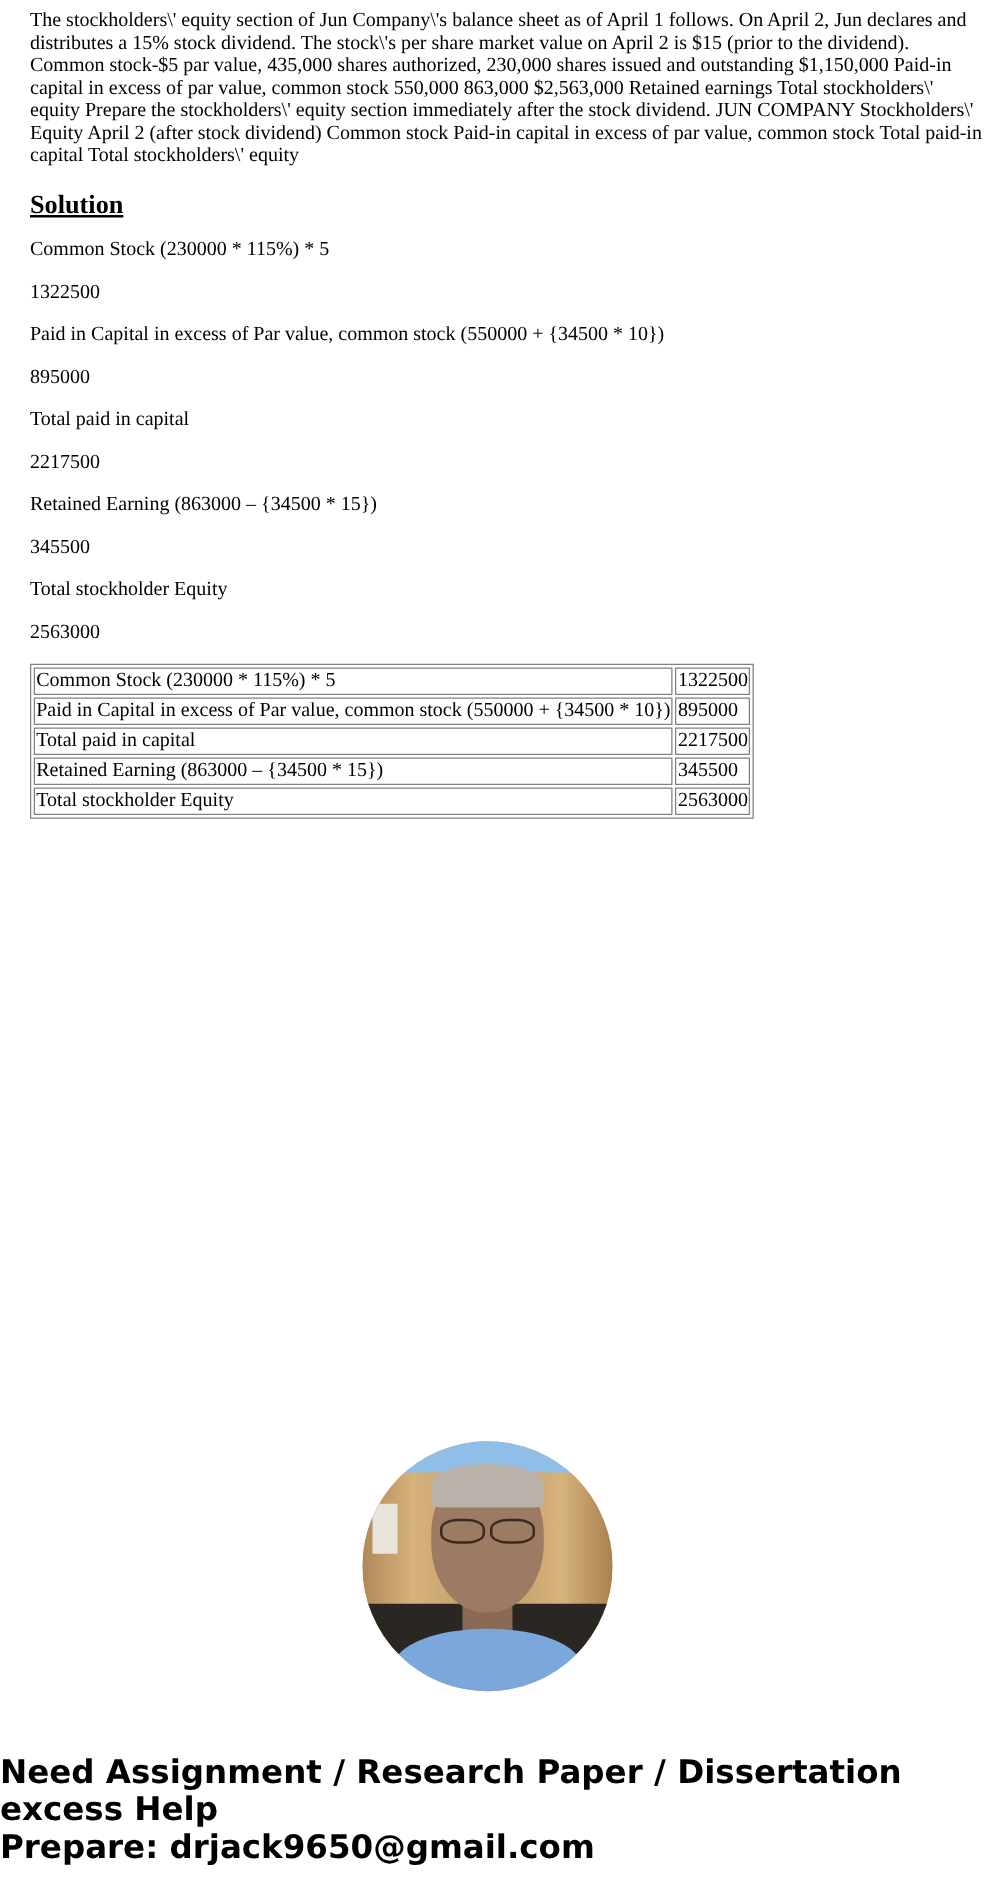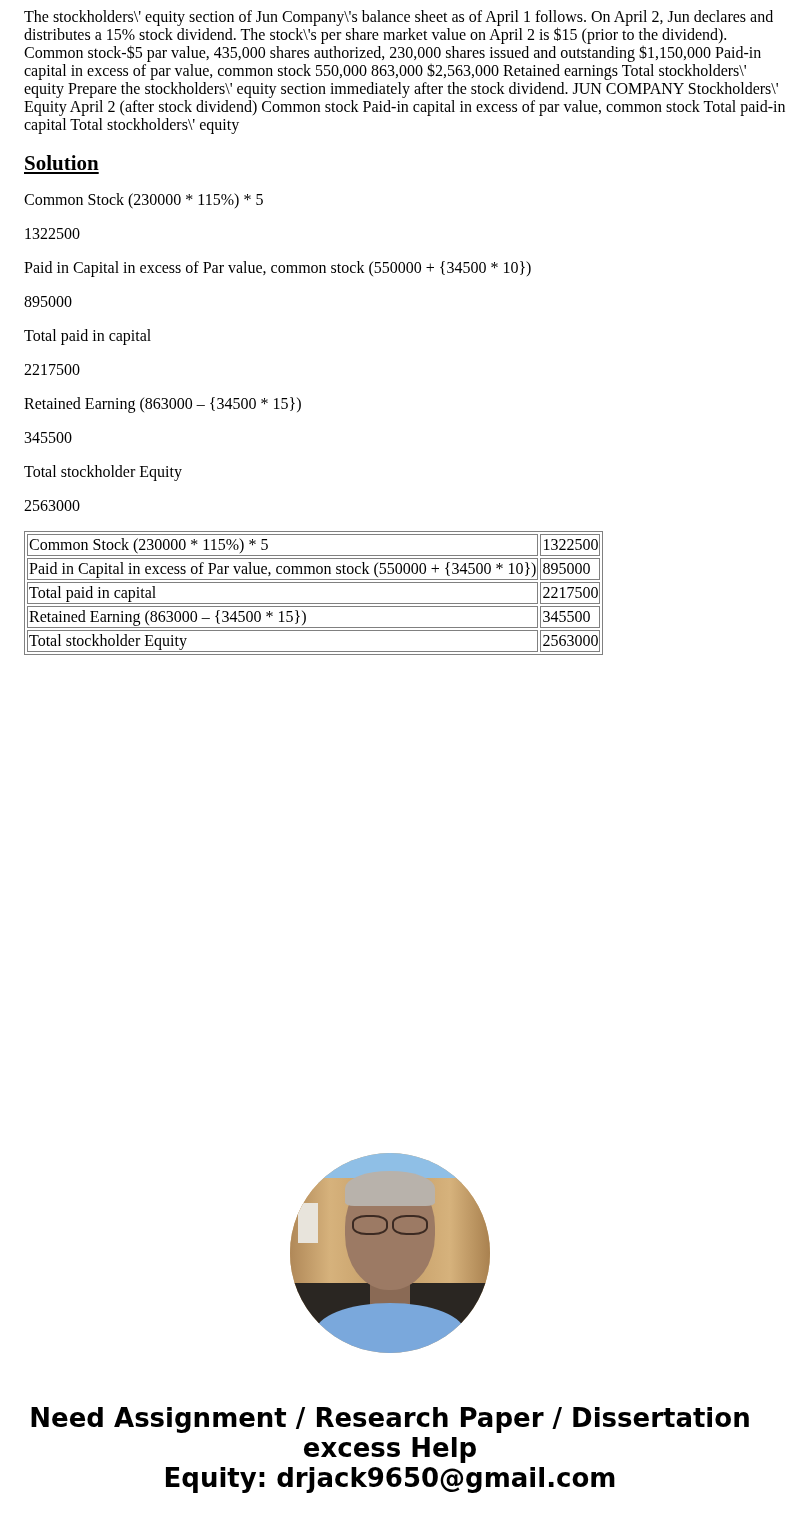--- a/index.html
+++ b/index.html
@@ -30,21 +30,20 @@
     table.answer-table td {
       border: 1px solid #808080;
       padding: 1px;
       line-height: 18px;
     }
     .promo {
       position: absolute;
       left: 0;
       top: 1153px;
       width: 780px;
-      text-align: center;
     }
     .avatar {
       width: 200px;
       height: 200px;
       border-radius: 50%;
       margin: 0 auto;
       overflow: hidden;
       position: relative;
       background: #c9a46f;
     }
@@ -125,15 +124,15 @@
     <div class="face"></div>
     <div class="hair"></div>
     <div class="glasses">
         <span class="l"></span>
         <span class="r"></span>
       </div>
   </div>
   <div class="promo-text">
     <div>Need Assignment / Research Paper / Dissertation</div>
     <div>excess Help</div>
-    <div>Equity: drjack9650@gmail.com</div>
+    <div>Prepare: drjack9650@gmail.com</div>
   </div>
 </div>
 
 </body></html>

